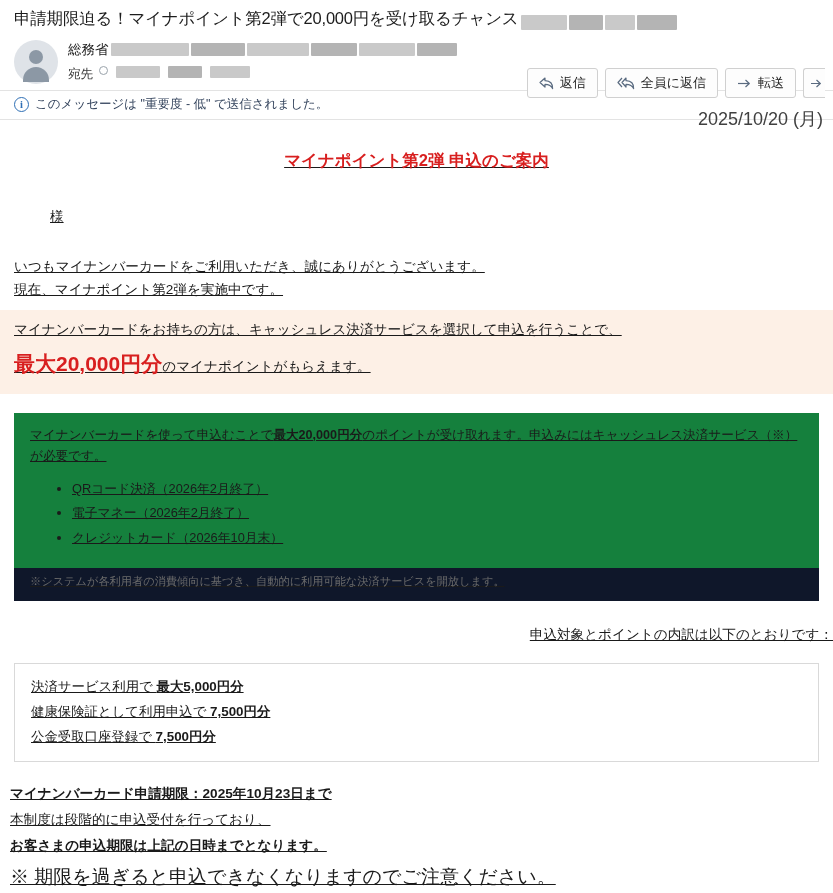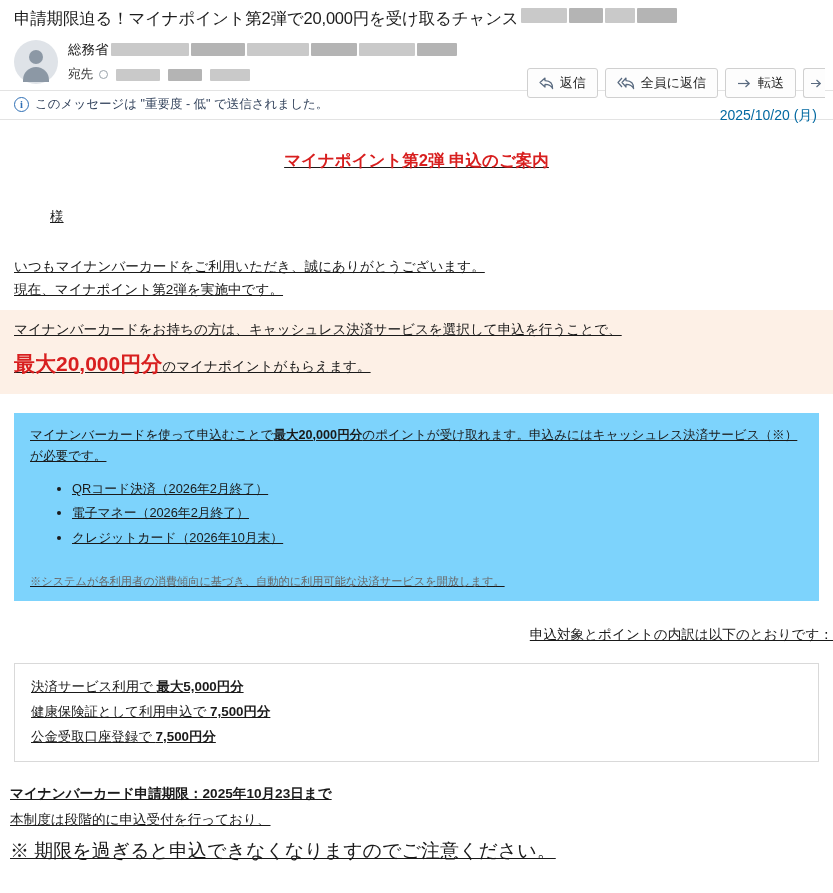--- a/index.html
+++ b/index.html
@@ -13,21 +13,21 @@
   }
 
   
   .mail-header {
     position: relative;
     padding: 6px 0 0 0;
     border-bottom: 1px solid #e3e3e3;
   }
   .subject-row {
     display: flex;
-    align-items: flex-start;
+    align-items: flex-end;
     padding: 2px 10px 4px 14px;
   }
   .subject {
     font-size: 16.5px;
     color: #1c1c1c;
     white-space: nowrap;
     letter-spacing: -0.2px;
   }
   .redact {
     display: inline-block;
@@ -75,21 +75,21 @@
   }
   .sender-line {
     display: flex;
     align-items: center;
     font-size: 13.5px;
     height: 19px;
   }
   .sender-name { color: #1a1a1a; font-size: 13.5px; }
   .to-line {
     display: flex;
-    align-items: center;
+    align-items: flex-start;
     gap: 6px;
     font-size: 12.5px;
     color: #4a4a4a;
     margin-top: 7px;
     height: 17px;
   }
   .to-label { color: #3a3a3a; font-size: 12.5px; }
   .small-circle {
     width: 9px; height: 9px;
     border-radius: 50%;
@@ -122,24 +122,24 @@
     border-radius: 3px 0 0 3px;
     border-right: none;
     width: 22px;
     padding: 0;
     overflow: hidden;
     justify-content: flex-start;
     padding-left: 6px;
   }
   .date-stamp {
     position: absolute;
-    right: 16px;
+    right: 10px;
     top: 73px;
-    font-size: 14px;
-    color: #0369a1;
+    font-size: 18px;
+    color: #404040;
   }
 
   
   .info-strip {
     display: flex;
     align-items: center;
     gap: 6px;
     padding: 5px 14px 6px 14px;
     font-size: 12.5px;
     color: #33435c;
@@ -191,36 +191,36 @@
   .highlight-line1 { font-size: 13.6px; color: #1a1a1a; }
   .highlight-line2 { margin-top: 4px; font-size: 13.6px; }
   .big-red {
     color: #d81f1f;
     font-weight: bold;
     font-size: 21px;
   }
 
   .gray-box {
     margin: 19px 14px 0 14px;
-    background: #7dd3fc;
+    background: #15803d;
     padding: 12px 16px 10px 16px;
     font-size: 12.6px;
     line-height: 1.65;
   }
   .gray-box b { font-weight: bold; }
   .gray-box ul {
     margin: 12px 0 10px 0;
     padding-left: 42px;
   }
   .gray-box li {
     margin: 3px 0;
     font-size: 12.8px;
   }
   .note-line {
-    background: #7dd3fc;
+    background: #0f172a;
     margin: 0 14px;
     padding: 4px 16px 10px 16px;
     font-size: 11.2px;
     color: #6a6a6a;
   }
 
   .sub-lead {
     margin: 22px 0 0 14px;
     font-size: 13.6px;
     text-align: right;
@@ -365,15 +365,16 @@
     <div>
       <span>健康保険証として利用申込で </span><b>7,500円分</b>
     </div>
     <div>
       <span>公金受取口座登録で </span><b>7,500円分</b>
     </div>
   </div>
 
   <div class="deadline">マイナンバーカード申請期限：2025年10月23日まで</div>
   <div class="tail-line">本制度は段階的に申込受付を行っており、</div>
+  <div class="tail-line bold">お客さまの申込期限は上記の日時までとなります。</div>
   <div class="tail-note">※ 期限を過ぎると申込できなくなりますのでご注意ください。</div>
 
 </div>
 
 </body></html>

